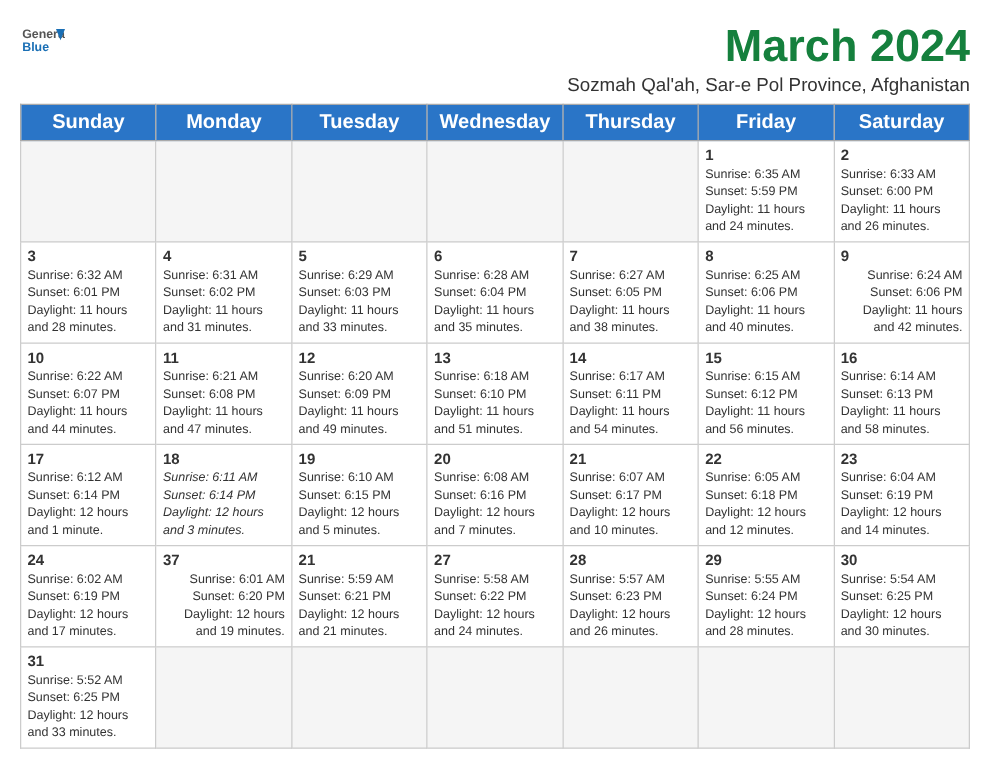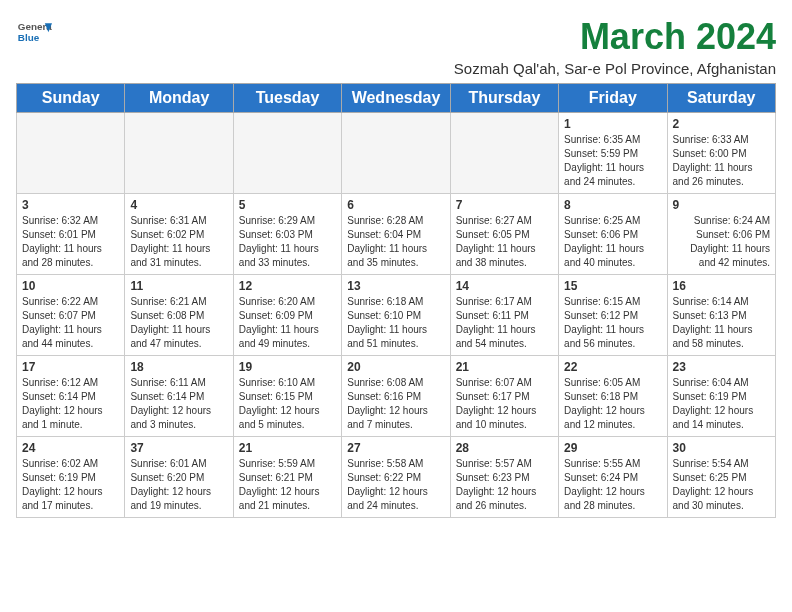--- a/index.html
+++ b/index.html
@@ -220,21 +220,21 @@
       </tr>
       <tr>
         <td>
           <div class="day-number">17</div>
           <div class="day-info" style="white-space: pre-line;">Sunrise: 6:12 AM
 Sunset: 6:14 PM
 Daylight: 12 hours and 1 minute.</div>
         </td>
         <td>
           <div class="day-number">18</div>
-          <div class="day-info" style="white-space: pre-line;">Sunrise: 6:11 AM
+          <div class="day-info" style="white-space: pre-line; font-style: italic;">Sunrise: 6:11 AM
 Sunset: 6:14 PM
 Daylight: 12 hours and 3 minutes.</div>
         </td>
         <td>
           <div class="day-number">19</div>
           <div class="day-info" style="white-space: pre-line;">Sunrise: 6:10 AM
 Sunset: 6:15 PM
 Daylight: 12 hours and 5 minutes.</div>
         </td>
         <td>
@@ -264,21 +264,21 @@
       </tr>
       <tr>
         <td>
           <div class="day-number">24</div>
           <div class="day-info" style="white-space: pre-line;">Sunrise: 6:02 AM
 Sunset: 6:19 PM
 Daylight: 12 hours and 17 minutes.</div>
         </td>
         <td>
           <div class="day-number">37</div>
-          <div class="day-info" style="white-space: pre-line;">Sunrise: 6:01 AM
+          <div class="day-info" style="white-space: pre-line; text-align: right;">Sunrise: 6:01 AM
 Sunset: 6:20 PM
 Daylight: 12 hours and 19 minutes.</div>
         </td>
         <td>
           <div class="day-number">21</div>
           <div class="day-info" style="white-space: pre-line;">Sunrise: 5:59 AM
 Sunset: 6:21 PM
 Daylight: 12 hours and 21 minutes.</div>
         </td>
         <td>
@@ -299,14 +299,28 @@
 Sunset: 6:24 PM
 Daylight: 12 hours and 28 minutes.</div>
         </td>
         <td>
           <div class="day-number">30</div>
           <div class="day-info" style="white-space: pre-line;">Sunrise: 5:54 AM
 Sunset: 6:25 PM
 Daylight: 12 hours and 30 minutes.</div>
         </td>
       </tr>
+      <tr class="last-row">
+        <td>
+          <div class="day-number">31</div>
+          <div class="day-info" style="white-space: pre-line;">Sunrise: 5:52 AM
+Sunset: 6:25 PM
+Daylight: 12 hours and 33 minutes.</div>
+        </td>
+        <td class="empty"></td>
+        <td class="empty"></td>
+        <td class="empty"></td>
+        <td class="empty"></td>
+        <td class="empty"></td>
+        <td class="empty"></td>
+      </tr>
     </tbody>
 </table>
 
 </body></html>

